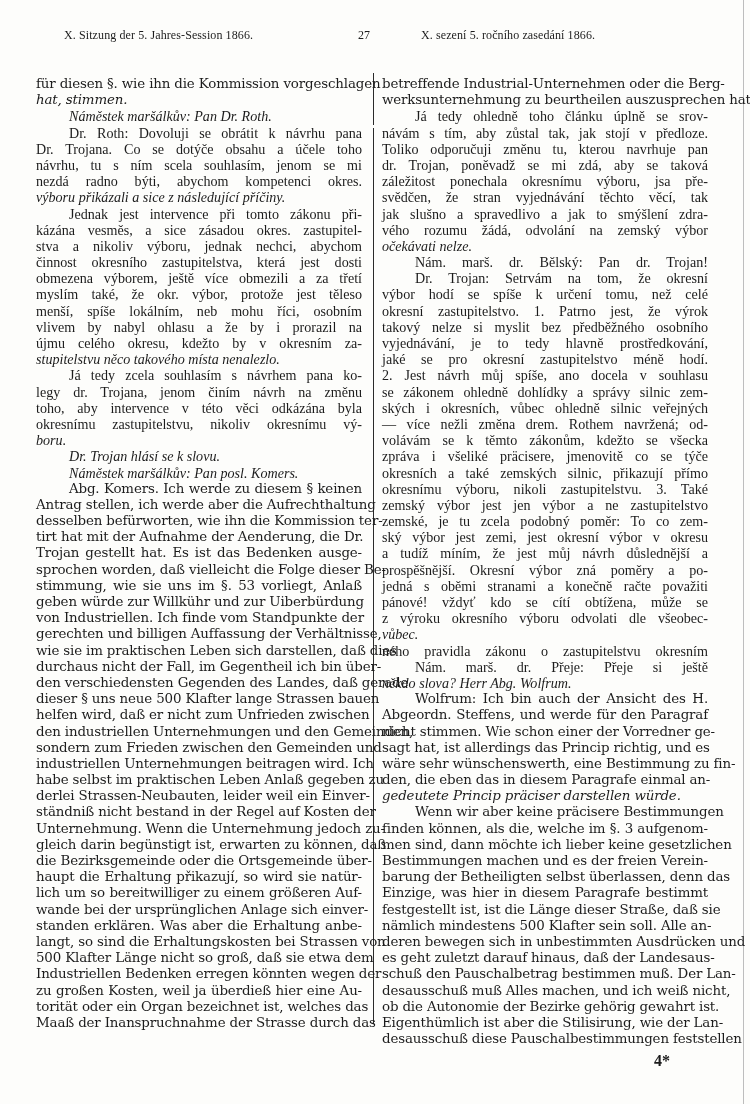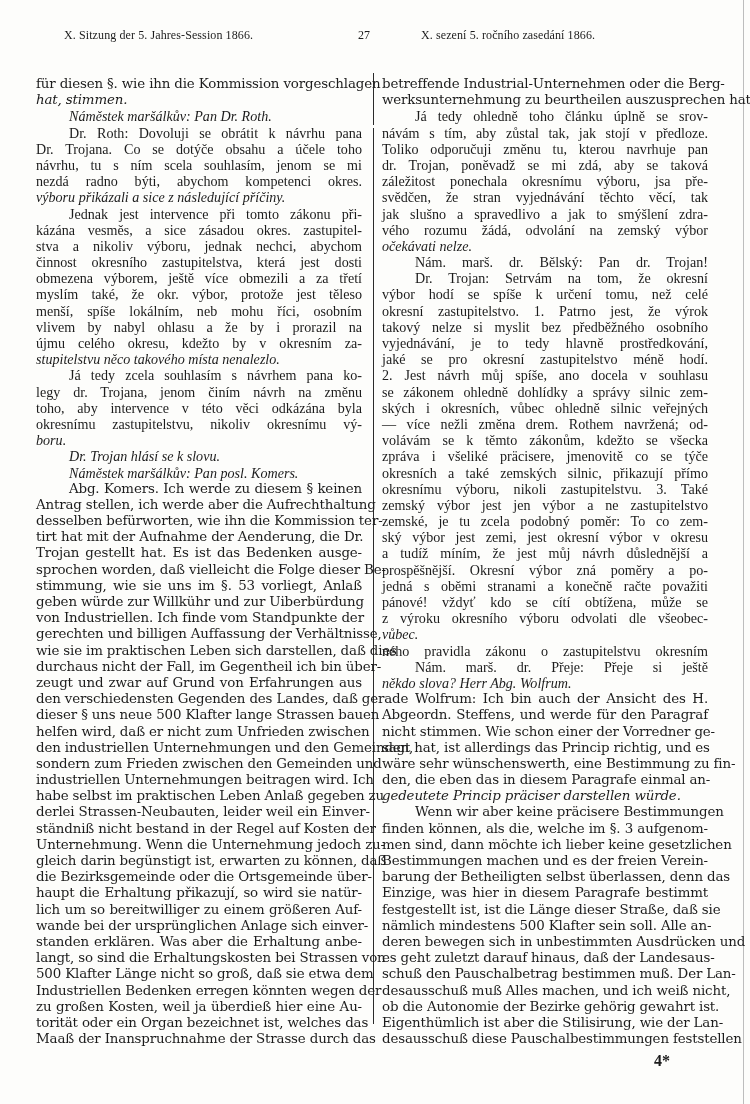--- a/index.html
+++ b/index.html
@@ -143,21 +143,20 @@
     <span class="line fraktur">desselben befürworten, wie ihn die Kommission ter-</span>
     <span class="line fraktur">tirt hat mit der Aufnahme der Aenderung, die Dr.</span>
     <span class="line fraktur">Trojan gestellt hat. Es ist das Bedenken ausge-</span>
     <span class="line fraktur">sprochen worden, daß vielleicht die Folge dieser Be-</span>
     <span class="line fraktur">stimmung, wie sie uns im §. 53 vorliegt, Anlaß</span>
     <span class="line fraktur">geben würde zur Willkühr und zur Uiberbürdung</span>
     <span class="line fraktur">von Industriellen. Ich finde vom Standpunkte der</span>
     <span class="line fraktur">gerechten und billigen Auffassung der Verhältnisse,</span>
     <span class="line fraktur">wie sie im praktischen Leben sich darstellen, daß dies</span>
     <span class="line fraktur">durchaus nicht der Fall, im Gegentheil ich bin über-</span>
-    <span class="line fraktur">zeugt und zwar auf Grund von Erfahrungen aus</span>
     <span class="line fraktur">den verschiedensten Gegenden des Landes, daß gerade</span>
     <span class="line fraktur">dieser § uns neue 500 Klafter lange Strassen bauen</span>
     <span class="line fraktur">helfen wird, daß er nicht zum Unfrieden zwischen</span>
     <span class="line fraktur">den industriellen Unternehmungen und den Gemeinden,</span>
     <span class="line fraktur">sondern zum Frieden zwischen den Gemeinden und</span>
     <span class="line fraktur">industriellen Unternehmungen beitragen wird. Ich</span>
     <span class="line fraktur">habe selbst im praktischen Leben Anlaß gegeben zu</span>
     <span class="line fraktur">derlei Strassen-Neubauten, leider weil ein Einver-</span>
     <span class="line fraktur">ständniß nicht bestand in der Regel auf Kosten der</span>
     <span class="line fraktur">Unternehmung. Wenn die Unternehmung jedoch zu-</span>

